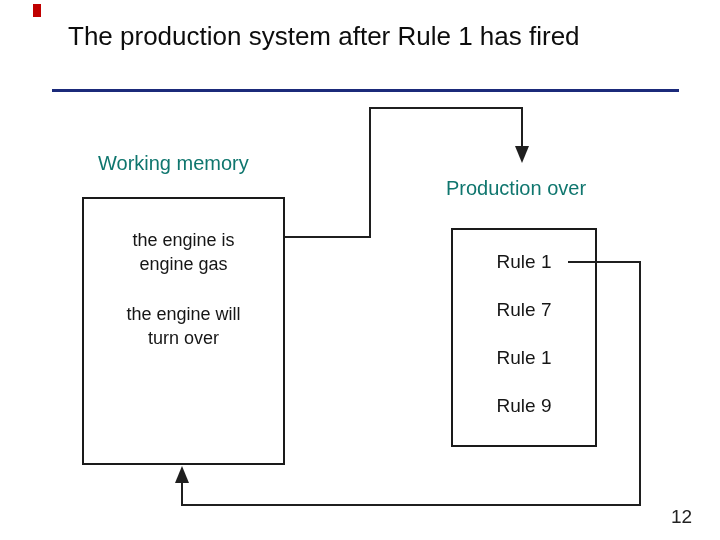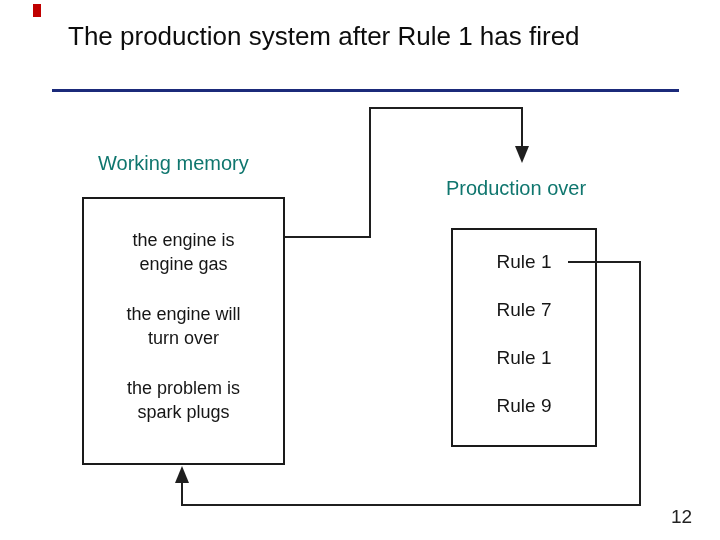--- a/index.html
+++ b/index.html
@@ -67,24 +67,20 @@
 
   <div class="abs diagram-box" id="wm-box">
     <div class="fact">
       <div>the engine is</div>
       <div>engine gas</div>
     </div>
     <div class="fact">
       <div>the engine will</div>
       <div>turn over</div>
     </div>
-    <div class="fact">
-      <div>the problem is</div>
-      <div>spark plugs</div>
-    </div>
   </div>
 
   <div class="abs diagram-box" id="pr-box">
     <div class="rule">Rule 1</div>
     <div class="rule">Rule 7</div>
     <div class="rule">Rule 1</div>
     <div class="rule">Rule 9</div>
   </div>
 
   <div class="abs seg" id="c1-h1"></div>

